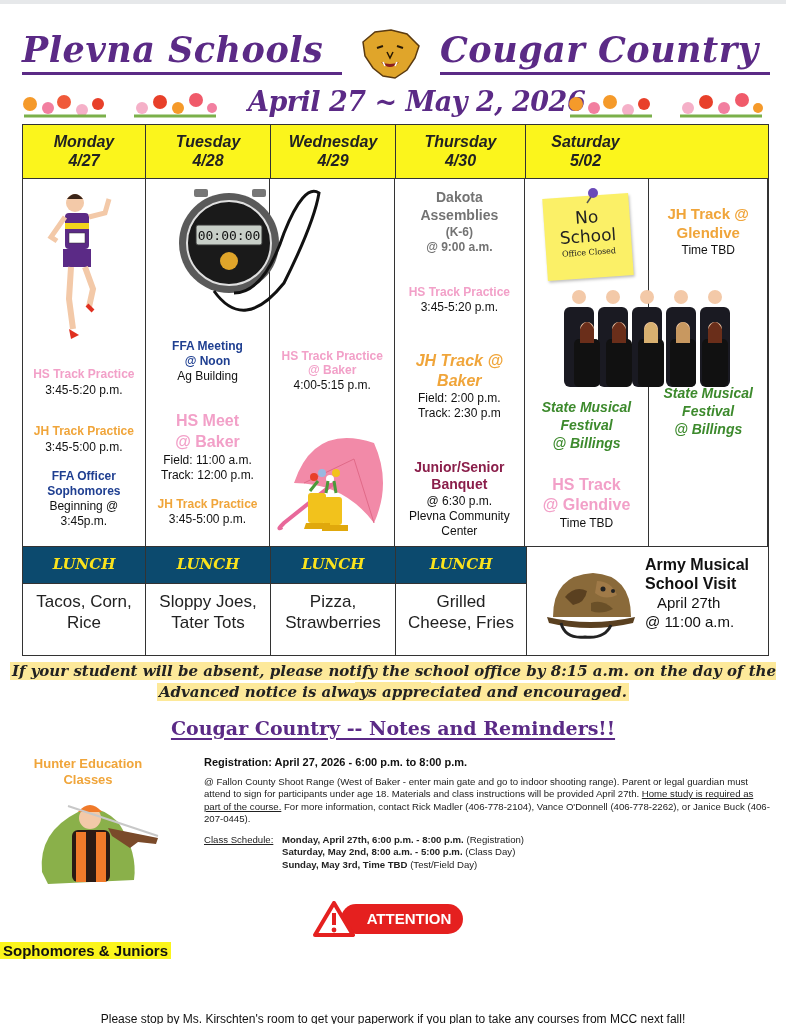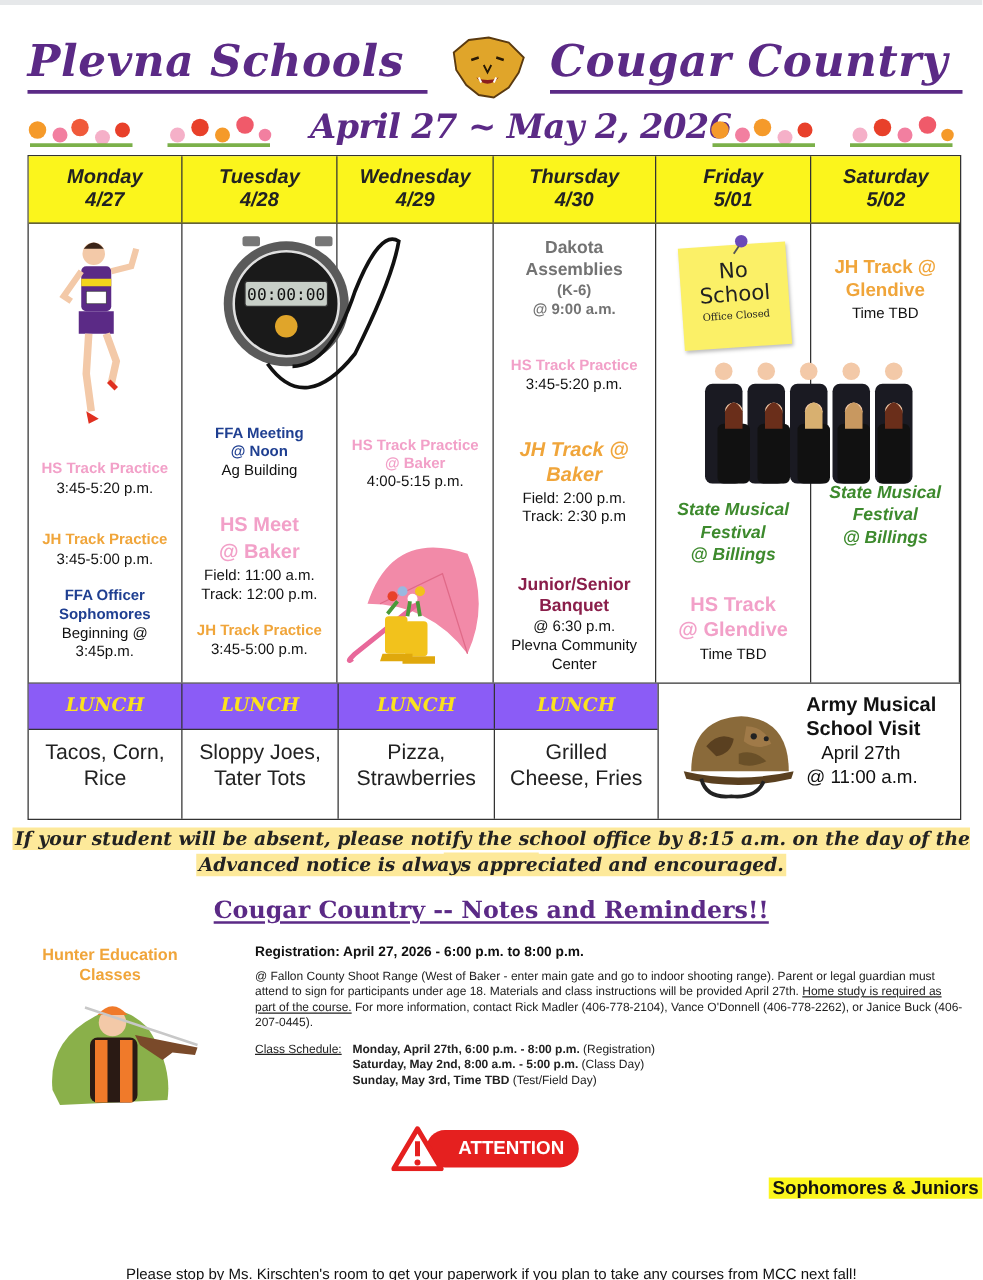--- a/index.html
+++ b/index.html
@@ -41,21 +41,21 @@
   .navy { color: #1f3f91; font-weight: bold; }
   .purple { color: #737373; font-weight: bold; }
   .maroon { color: #8a1e4a; font-weight: bold; }
   .green { color: #3d8a2d; font-weight: bold; font-style: italic; }
   .big { font-size: 16px; line-height: 20px; }
   .mid { font-size: 14px; line-height: 17px; }
 
   
   .lunch-wrap { display: flex; height: 108px; }
   .lunch-left { display: flex; flex-direction: column; width: 503px; }
-  .lunch-head { display: flex; height: 37px; background: #8b5cf6; border-bottom: 1.5px solid #333; }
+  .lunch-head { display: flex; height: 37px; background: #0c4a6e; border-bottom: 1.5px solid #333; }
   .lunch-head .lh { border-right: 1.5px solid #333; text-align: center; color: #fbe31c; font-family: "DejaVu Serif", serif; font-weight: bold; font-style: italic; font-size: 15px; line-height: 35px; }
   .lunch-head .lh:last-child { border-right: none; }
   .lunch-body { display: flex; flex: 1; }
   .lunch-body .lb { border-right: 1.5px solid #333; text-align: center; font-size: 17px; line-height: 21px; padding-top: 7px; color: #222; }
   .lunch-body .lb:last-child { border-right: none; }
   .lunch-right { position: relative; width: 244px; border-left: 1.5px solid #333; }
   .army-text { position: absolute; left: 118px; top: 8px; width: 125px; font-size: 15px; line-height: 19px; color: #111; }
   .army-text .t { font-weight: bold; font-size: 16px; }
 
   
@@ -73,21 +73,21 @@
   .reg-body u { text-decoration: underline; }
   .sched { position: absolute; left: 204px; top: 830px; width: 560px; font-size: 9.6px; line-height: 12.4px; color: #222; }
   .sched .row { display: flex; }
   .sched .lbl { width: 78px; text-decoration: underline; }
   .sched b { font-weight: bold; }
 
   .attention { position: absolute; left: 313px; top: 897px; width: 150px; height: 36px; }
   .att-pill { position: absolute; left: 28px; top: 3px; width: 122px; height: 30px; background: #e5201f; border-radius: 15px; color: #fff; font-weight: bold; font-size: 15px; line-height: 30px; text-align: center; padding-left: 14px; }
   .att-tri { position: absolute; left: 0; top: 0; width: 42px; height: 36px; }
 
-  .soph { position: absolute; left: 0; top: 938px; width: 786px; text-align: right; font-weight: bold; font-size: 15px; }
+  .soph { position: absolute; left: 0; top: 938px; width: 786px; text-align: left; font-weight: bold; font-size: 15px; }
   .soph span { background: #fbf51c; padding: 0 3px; }
   .please { position: absolute; left: 0; top: 1008px; width: 786px; text-align: center; font-size: 12px; color: #111; }
 </style>
 </head>
 <body>
 
 <div class="page">
 
   <div class="title-row">
     <div class="title-left">Plevna Schools</div>
@@ -147,24 +147,20 @@
           <div>Tuesday</div>
           <div>4/28</div>
         </div>
       <div class="hc w2">
           <div>Wednesday</div>
           <div>4/29</div>
         </div>
       <div class="hc w3">
           <div>Thursday</div>
           <div>4/30</div>
-        </div>
-      <div class="hc w4">
-          <div>Friday</div>
-          <div>5/01</div>
         </div>
       <div class="hc w5">
           <div>Saturday</div>
           <div>5/02</div>
         </div>
     </div>
 
     <div class="cal-body">
 
       <div class="col w0">

